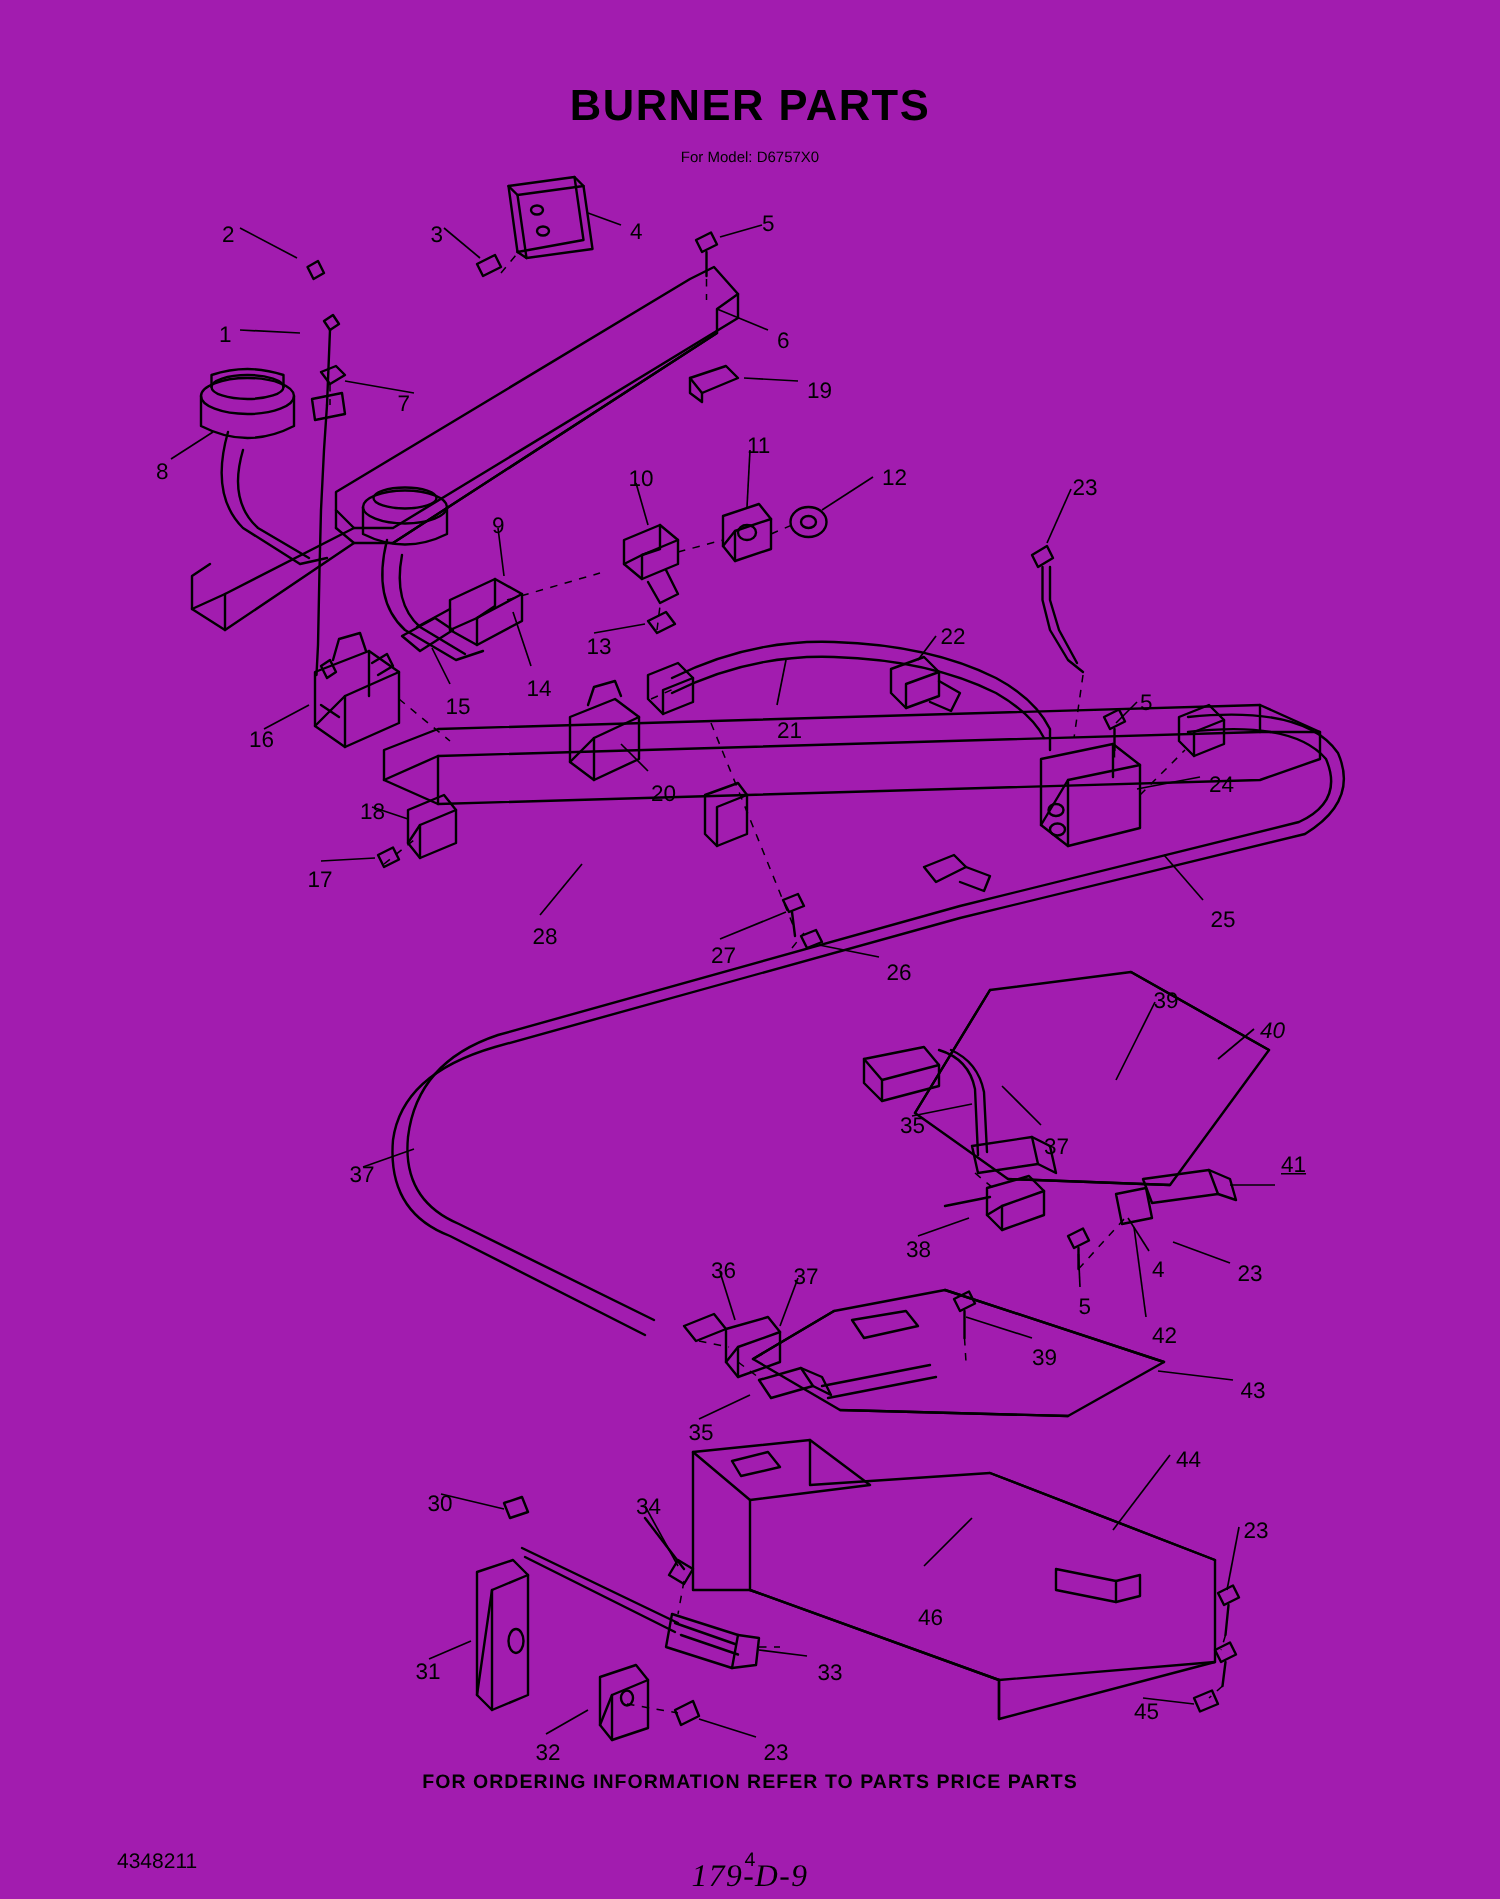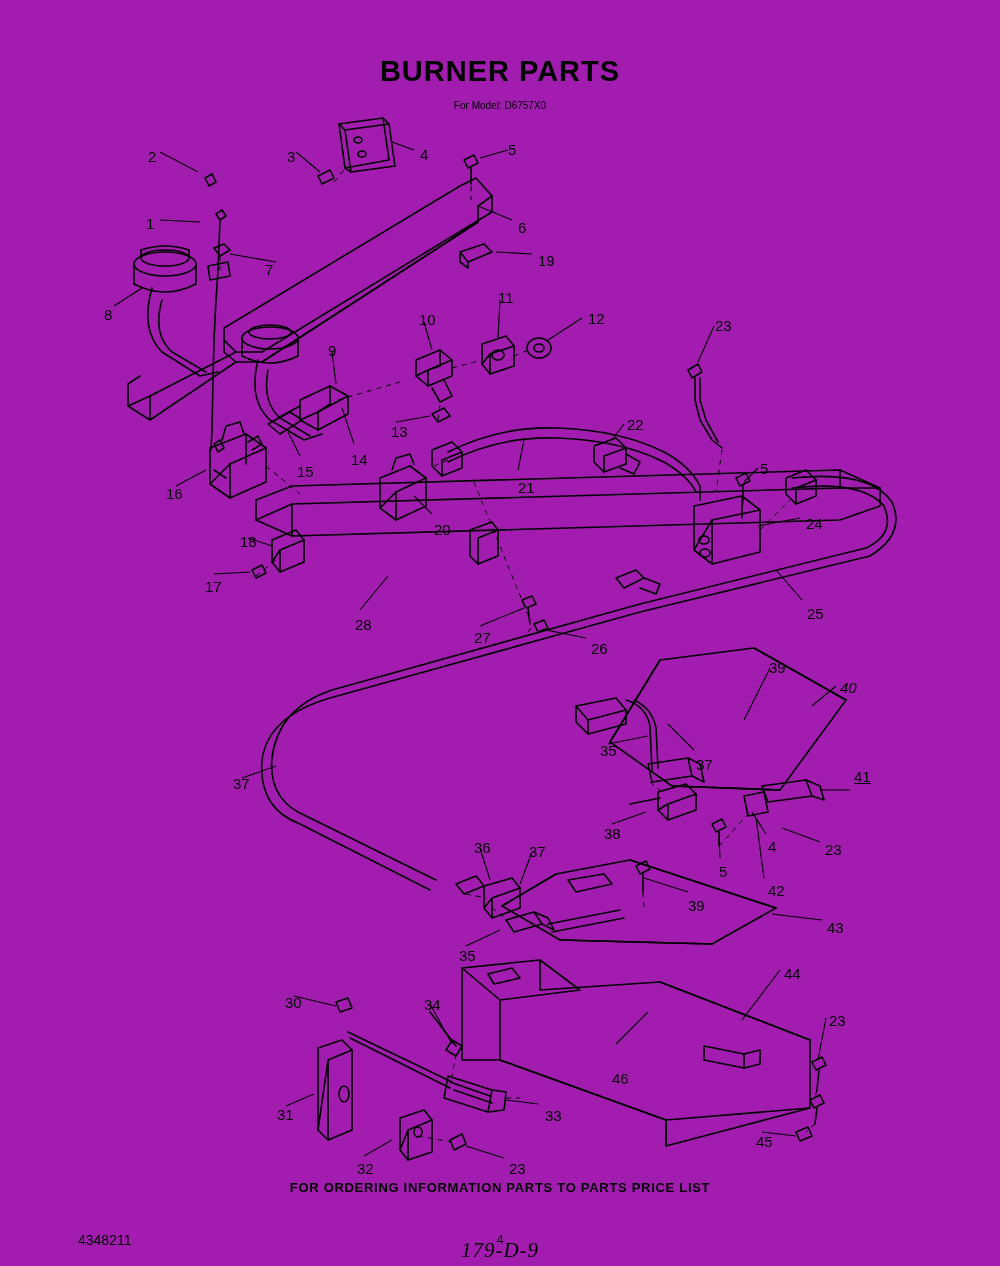--- a/index.html
+++ b/index.html
@@ -454,18 +454,18 @@
     <span class="callout" style="left:424px; top:996px;">34</span>
     <span class="callout" style="left:829px; top:1012px;">23</span>
     <span class="callout" style="left:612px; top:1070px;">46</span>
     <span class="callout" style="left:545px; top:1107px;">33</span>
     <span class="callout" style="left:277px; top:1106px;">31</span>
     <span class="callout" style="left:756px; top:1133px;">45</span>
     <span class="callout" style="left:357px; top:1160px;">32</span>
     <span class="callout" style="left:509px; top:1160px;">23</span>
   </div>
 
-  <div class="footer-note">FOR ORDERING INFORMATION PARTS TO PARTS PRICE LIST</div>
+  <div class="footer-note">FOR ORDERING INFORMATION REFER TO PARTS PRICE PARTS</div>
   <div class="doc-number">4348211</div>
   <div class="page-number">4</div>
   <div class="hand-code">179-D-9</div>
 
 </div>
 
 </body></html>

